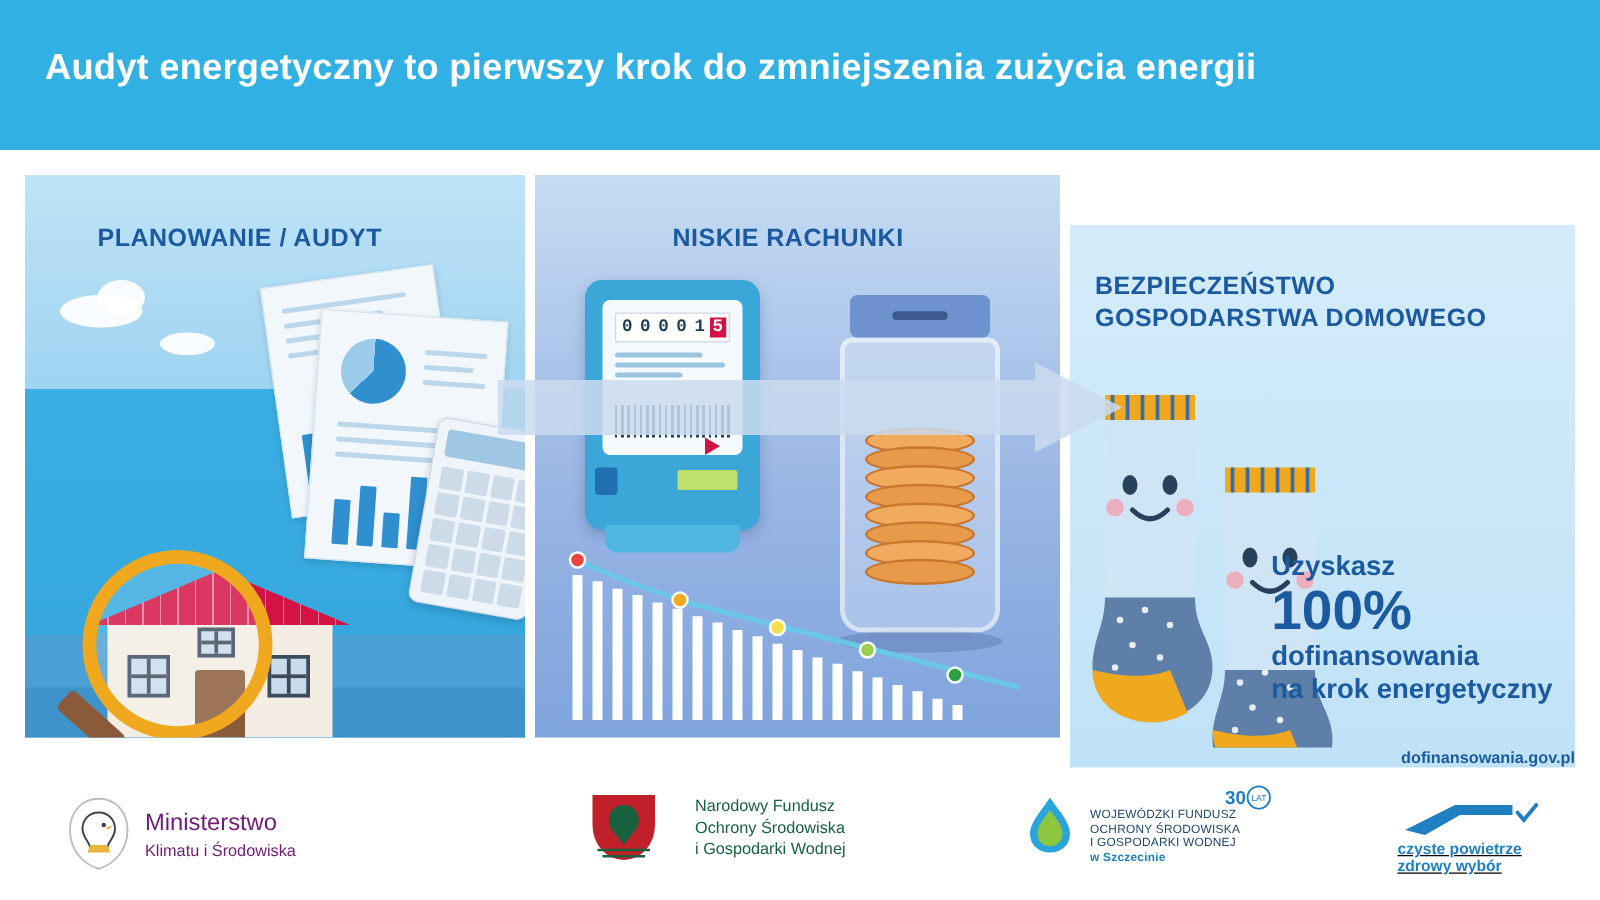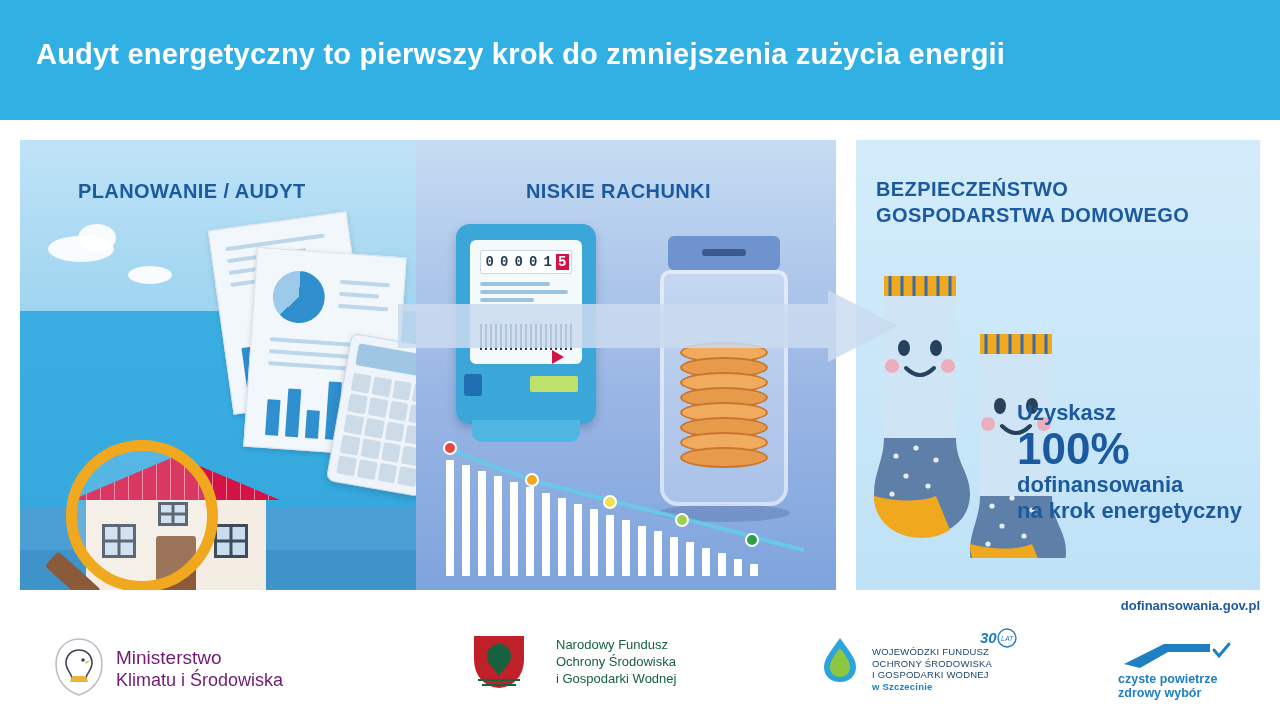--- a/index.html
+++ b/index.html
@@ -20,22 +20,22 @@
     position: absolute; left: 36px; top: 38px;
     font-size: 29px; font-weight: bold; color: #ffffff;
     letter-spacing: 0.2px; white-space: nowrap;
   }
 
   
   .panels { position: absolute; left: 0; top: 140px; width: 1280px; height: 450px; }
 
   .panel { position: absolute; top: 0; height: 450px; overflow: hidden; }
   .panel-1 { left: 20px; width: 400px; background: linear-gradient(#bfe3f7 0%, #9fd4f0 38%, #3aaee2 38%, #34a6dc 100%); }
-  .panel-2 { left: 416px; width: 420px; background: linear-gradient(#c6dcf3 0%, #9ab6e4 55%, #7ea4dd 100%); }
-  .panel-3 { left: 856px; width: 404px; background: linear-gradient(#d4ecfa 0%, #bfe2f7 100%); }
+  .panel-2 { left: 428px; width: 420px; background: linear-gradient(#c6dcf3 0%, #9ab6e4 55%, #7ea4dd 100%); }
+  .panel-3 { left: 856px; width: 404px; background: linear-gradient(#d4ecfa 0%, #bfe2f7 100%); margin-top: 40px; }
 
   .panel-label {
     position: absolute; color: #1c5aa0; font-weight: bold; letter-spacing: 0.4px;
     font-size: 20px; line-height: 26px; text-transform: uppercase; z-index: 6;
   }
   .label-1 { left: 58px; top: 38px; }
   .label-2 { left: 110px; top: 38px; }
   .label-3 { left: 20px; top: 36px; }
 
   
@@ -155,36 +155,36 @@
     font-size: 13px; font-weight: bold; color: #1c5aa0;
   }
 
   
   .footer { position: absolute; left: 0; top: 614px; width: 1280px; height: 106px; background: #fff; }
   .logo { position: absolute; display: flex; align-items: center; gap: 10px; }
   .logo-text { color: #701a75; }
 
   .logo-mk { left: 52px; top: 22px; }
   .logo-mk .t1 { font-size: 19px; line-height: 22px; }
-  .logo-mk .t2 { font-size: 18px; line-height: 22px; }
+  .logo-mk .t2 { font-size: 13px; line-height: 22px; }
 
   .logo-nfosigw { left: 470px; top: 16px; gap: 28px; }
   .logo-nfosigw .txt { font-size: 13px; line-height: 17px; color: #17613f; }
   .nf-emblem { position: relative; width: 58px; height: 62px; }
 
   .logo-wfos { left: 818px; top: 18px; }
   .logo-wfos .txt { font-size: 9.5px; line-height: 11.5px; color: #20476e; letter-spacing: .2px; }
   .logo-wfos .txt .blue { color: #1f7fc0; font-weight: bold; }
 
   .logo-cp { left: 1118px; top: 24px; width: 140px; }
   .cp-roof { position: relative; width: 120px; height: 34px; }
   .cp-t1 { font-size: 12.5px; font-weight: bold; color: #1f7fc0; }
   .cp-t2 { font-size: 12.5px; font-weight: bold; color: #1f7fc0; }
 
-  .badge30 { position: absolute; left: 106px; top: -6px; width: 40px; height: 30px; font-style: italic; }
+  .badge30 { position: absolute; left: 106px; top: -6px; width: 40px; height: 30px; }
 </style>
 </head>
 <body>
 
 <div id="root">
 
   <div class="header">
     <div class="header-title">Audyt energetyczny to pierwszy krok do zmniejszenia zużycia energii</div>
   </div>
 
@@ -488,21 +488,21 @@
         <div class="txt" style="margin-top:14px;">
           <div>WOJEWÓDZKI FUNDUSZ</div>
           <div>OCHRONY ŚRODOWISKA</div>
           <div>I GOSPODARKI WODNEJ</div>
           <div class="blue">w Szczecinie</div>
         </div>
       </div>
     </div>
 
     <div class="logo logo-cp">
-      <div style="display:block;">
+      <div style="display:block;text-decoration:underline;">
         <div class="cp-roof">
           <svg width="120" height="34" viewBox="0 0 120 34">
             <path d="M6,26 L46,6 L114,6 L114,14 L50,14 L22,30 Z" fill="#1f7fc0"></path>
             <path d="M92,4 h22 v18 h-22 z" fill="#ffffff"></path>
             <path d="M96,12 l5,6 l10,-12" stroke="#1f7fc0" stroke-width="3" fill="none" stroke-linecap="round"></path>
           </svg>
         </div>
         <div class="cp-t1">czyste powietrze</div>
         <div class="cp-t2">zdrowy wybór</div>
       </div>

